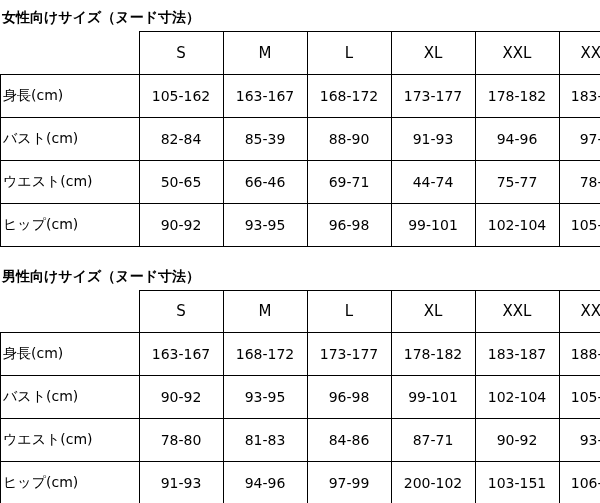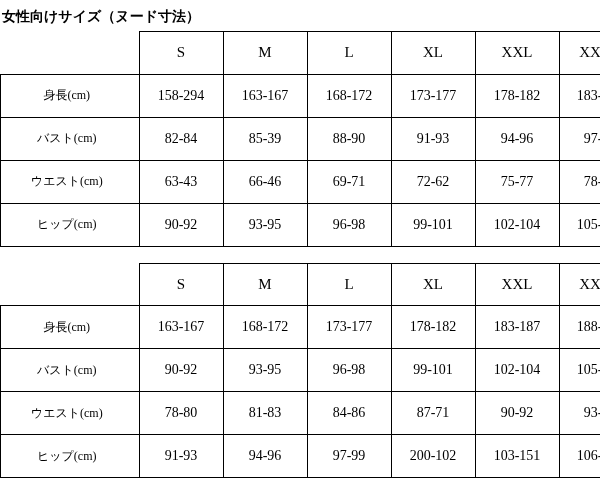--- a/index.html
+++ b/index.html
@@ -14,21 +14,20 @@
     color: #000000;
     overflow: hidden;
   }
   .page {
     width: 600px;
     box-sizing: border-box;
     padding: 4px 0 0 0;
   }
   .section {
     width: 600px;
-    font-family: Liberation Serif, serif;
   }
   .section-title {
     font-size: 14px;
     font-weight: bold;
     line-height: 20px;
     padding: 3px 0 4px 2px;
     letter-spacing: 0px;
     white-space: nowrap;
   }
   table.size-table {
@@ -42,23 +41,23 @@
     vertical-align: middle;
     font-size: 14px;
     font-weight: normal;
     height: 42px;
     padding: 0 2px;
     white-space: nowrap;
   }
   
   table.size-table td.rowhead, table.size-table th.corner {
     width: 128px;
-    text-align: center;
+    text-align: left;
     padding-right: 8px;
-    font-size: 12px;
+    font-size: 14px;
   }
   table.size-table th.corner {
     border-left: none;
     border-top: none;
     border-bottom: none;
     background: #ffffff;
   }
   table.size-table tr.header-row th.colhead {
     font-weight: normal;
     font-size: 15px;
@@ -90,61 +89,62 @@
         <th class="corner"></th>
         <th class="colhead col-s">S</th>
         <th class="colhead col-m">M</th>
         <th class="colhead col-l">L</th>
         <th class="colhead col-xl">XL</th>
         <th class="colhead col-xxl">XXL</th>
         <th class="colhead col-xxxl">XXXL</th>
       </tr>
       <tr>
         <td class="rowhead">身長(cm)</td>
-        <td>158-294</td>
+        <td>105-162</td>
         <td>163-167</td>
         <td>168-172</td>
         <td>173-177</td>
         <td>178-182</td>
         <td>183-187</td>
       </tr>
       <tr>
         <td class="rowhead">バスト(cm)</td>
         <td>82-84</td>
         <td>85-39</td>
         <td>88-90</td>
         <td>91-93</td>
         <td>94-96</td>
         <td>97-99</td>
       </tr>
       <tr>
         <td class="rowhead">ウエスト(cm)</td>
-        <td>63-43</td>
+        <td>50-65</td>
         <td>66-46</td>
         <td>69-71</td>
-        <td>72-62</td>
+        <td>44-74</td>
         <td>75-77</td>
         <td>78-80</td>
       </tr>
       <tr>
         <td class="rowhead">ヒップ(cm)</td>
         <td>90-92</td>
         <td>93-95</td>
         <td>96-98</td>
         <td>99-101</td>
         <td>102-104</td>
         <td>105-107</td>
       </tr>
     </tbody>
       </table>
   </div>
 
   <div class="spacer"></div>
 
   <div class="section">
+    <div class="section-title">男性向けサイズ（ヌード寸法）</div>
     <table class="size-table">
       <tbody>
           <tr class="header-row">
         <th class="corner"></th>
         <th class="colhead col-s">S</th>
         <th class="colhead col-m">M</th>
         <th class="colhead col-l">L</th>
         <th class="colhead col-xl">XL</th>
         <th class="colhead col-xxl">XXL</th>
         <th class="colhead col-xxxl">XXXL</th>

